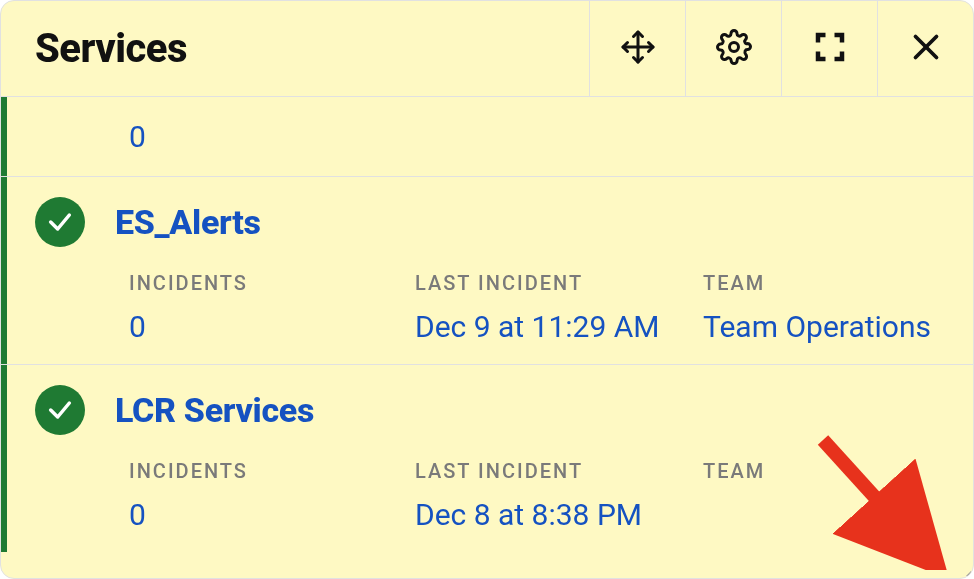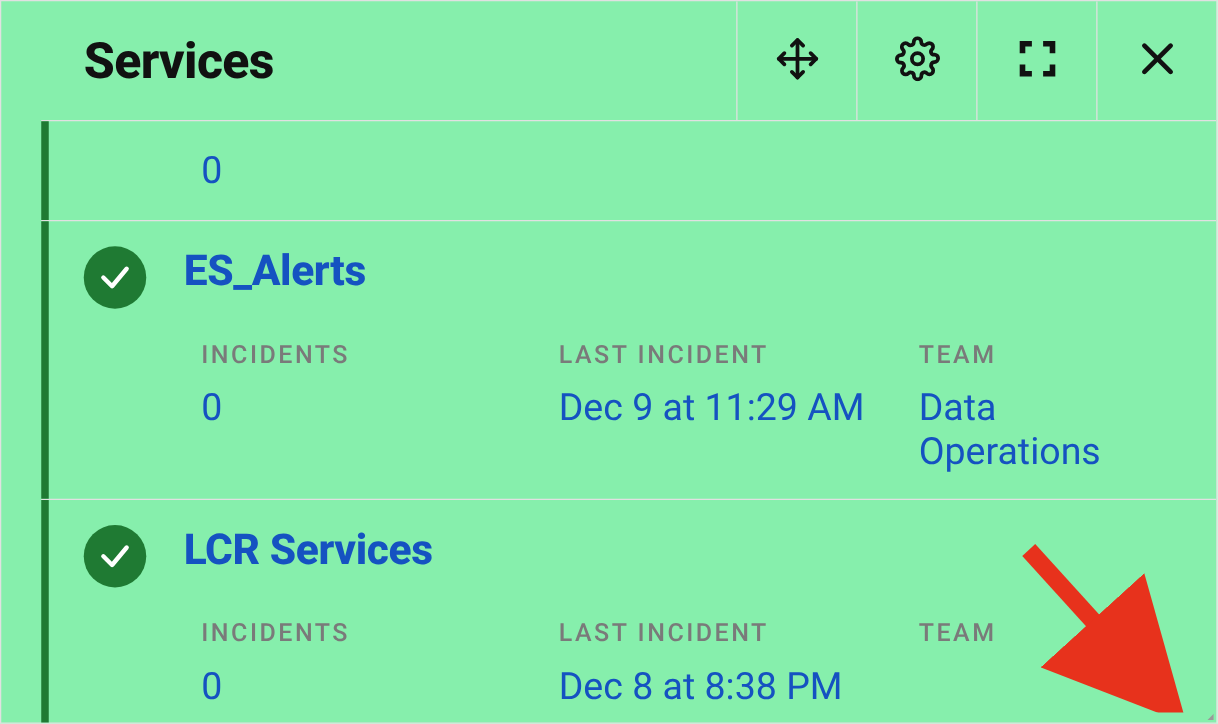--- a/index.html
+++ b/index.html
@@ -7,25 +7,24 @@
     margin: 0;
     padding: 0;
     font-family: -apple-system, BlinkMacSystemFont, "Segoe UI", Roboto, Helvetica, Arial, sans-serif;
     background: #fff;
     color: #111;
   }
   .panel {
     width: 974px;
     height: 579px;
     border: 1px solid #e1e1e1;
-    border-radius: 0;
+    border-radius: 14px;
     position: relative;
     overflow: hidden;
-    background: #86efac;
-    padding-left: 32px;
+    background: #fef9c3;
   }
   .header {
     display: flex;
     align-items: stretch;
     height: 96px;
     border-bottom: 1px solid #e1e1e1;
   }
   .title {
     flex: 1;
     display: flex;
@@ -55,20 +54,21 @@
   .edge {
     position: absolute;
     left: 0;
     top: 0;
     bottom: 0;
     width: 6px;
     background: #1f7a33;
   }
   .top-line {
     display: flex;
+    align-items: center;
     gap: 30px;
     margin-bottom: 24px;
   }
   .status-icon {
     width: 50px;
     height: 50px;
     border-radius: 50%;
     background: #1f7a33;
     display: flex;
     align-items: center;
@@ -195,21 +195,21 @@
       <div class="col1">
         <div class="col-label">Incidents</div>
         <div class="col-value">0</div>
       </div>
       <div class="col2">
         <div class="col-label">Last Incident</div>
         <div class="col-value">Dec 9 at 11:29 AM</div>
       </div>
       <div class="col3">
         <div class="col-label">Team</div>
-        <div class="col-value">Data Operations</div>
+        <div class="col-value">Team Operations</div>
       </div>
     </div>
   </div>
 
   <div class="row" style="border-bottom:none">
     <div class="edge"></div>
     <div class="top-line">
       <div class="status-icon">
         <svg viewBox="0 0 24 24" fill="none" stroke-width="3" stroke-linecap="round" stroke-linejoin="round">
           <polyline points="4 12 10 18 20 6"></polyline>

